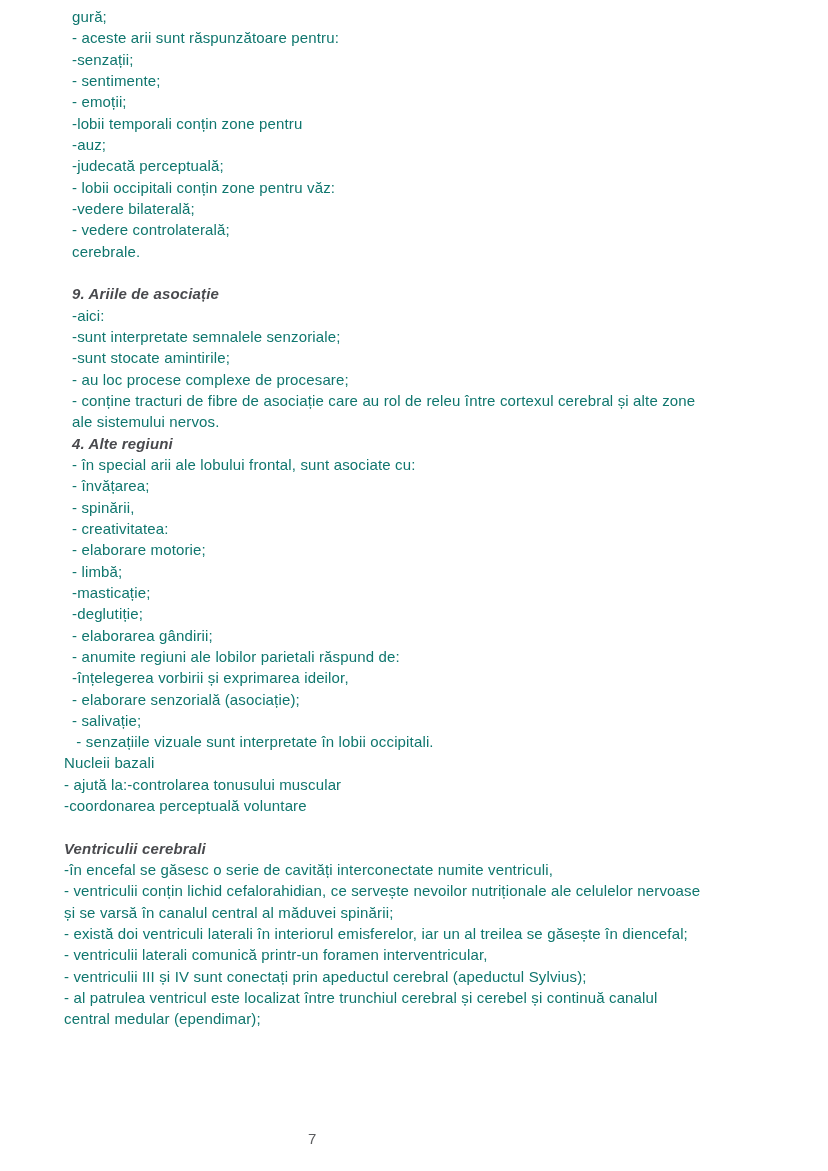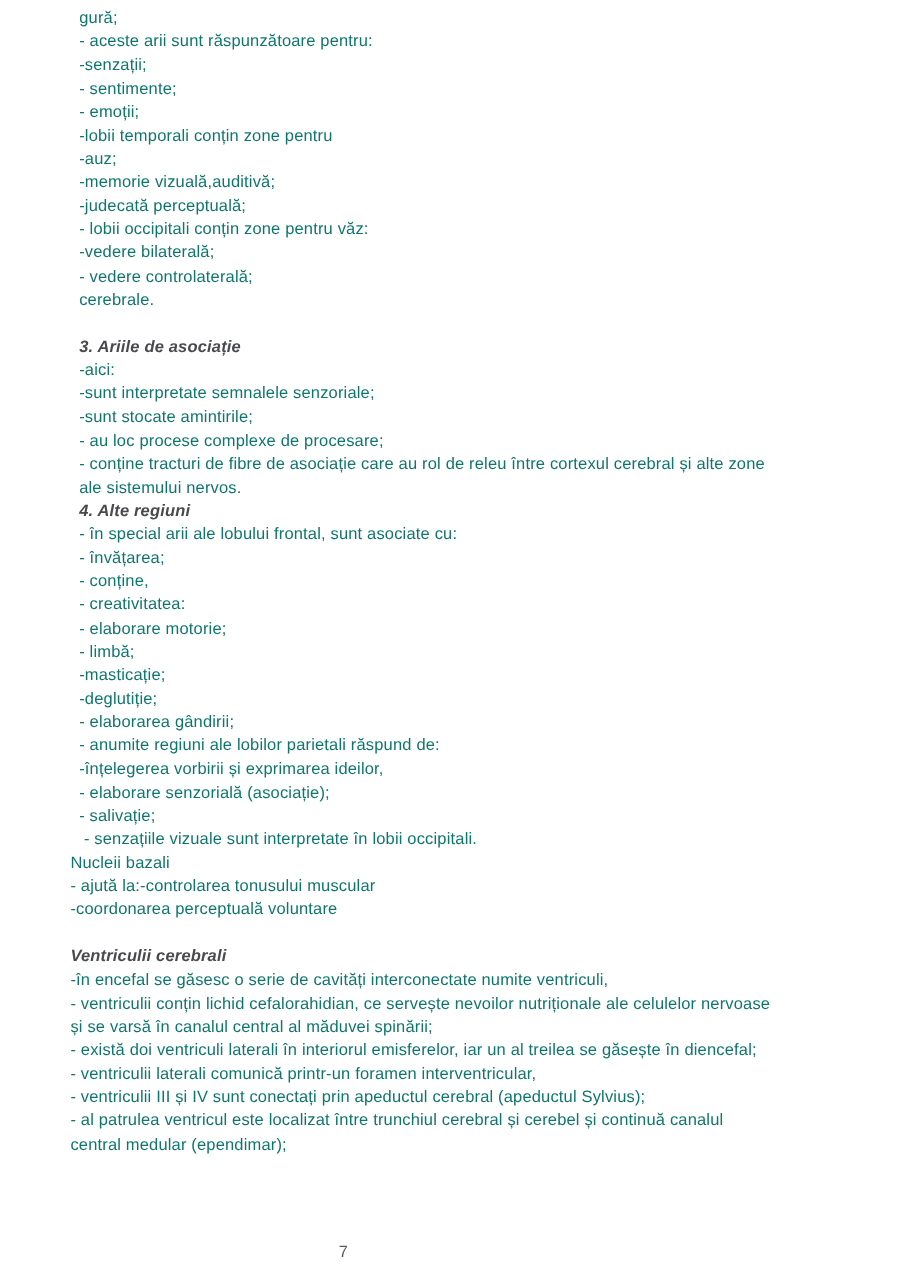--- a/index.html
+++ b/index.html
@@ -52,38 +52,37 @@
 <body>
 
 <div class="doc">
     <div class="line body">gură;</div>
     <div class="line body">- aceste arii sunt răspunzătoare pentru:</div>
     <div class="line body">-senzații;</div>
     <div class="line body">- sentimente;</div>
     <div class="line body">- emoții;</div>
     <div class="line body">-lobii temporali conțin zone pentru</div>
     <div class="line body">-auz;</div>
-    <div class="line body">-memorie vizuală,auditivă;</div>
     <div class="line body">-judecată perceptuală;</div>
     <div class="line body">- lobii occipitali conțin zone pentru văz:</div>
     <div class="line body">-vedere bilaterală;</div>
     <div class="line body">- vedere controlaterală;</div>
     <div class="line body">cerebrale.</div>
     <div class="line blank"></div>
-    <div class="line heading">3. Ariile de asociație</div>
+    <div class="line heading">9. Ariile de asociație</div>
     <div class="line body">-aici:</div>
     <div class="line body">-sunt interpretate semnalele senzoriale;</div>
     <div class="line body">-sunt stocate amintirile;</div>
     <div class="line body">- au loc procese complexe de procesare;</div>
     <div class="line body">- conține tracturi de fibre de asociație care au rol de releu între cortexul cerebral și alte zone</div>
     <div class="line body">ale sistemului nervos.</div>
     <div class="line heading">4. Alte regiuni</div>
     <div class="line body">- în special arii ale lobului frontal, sunt asociate cu:</div>
     <div class="line body">- învățarea;</div>
-    <div class="line body">- conține,</div>
+    <div class="line body">- spinării,</div>
     <div class="line body">- creativitatea:</div>
     <div class="line body">- elaborare motorie;</div>
     <div class="line body">- limbă;</div>
     <div class="line body">-masticație;</div>
     <div class="line body">-deglutiție;</div>
     <div class="line body">- elaborarea gândirii;</div>
     <div class="line body">- anumite regiuni ale lobilor parietali răspund de:</div>
     <div class="line body">-înțelegerea vorbirii și exprimarea ideilor,</div>
     <div class="line body">- elaborare senzorială (asociație);</div>
     <div class="line body">- salivație;</div>

